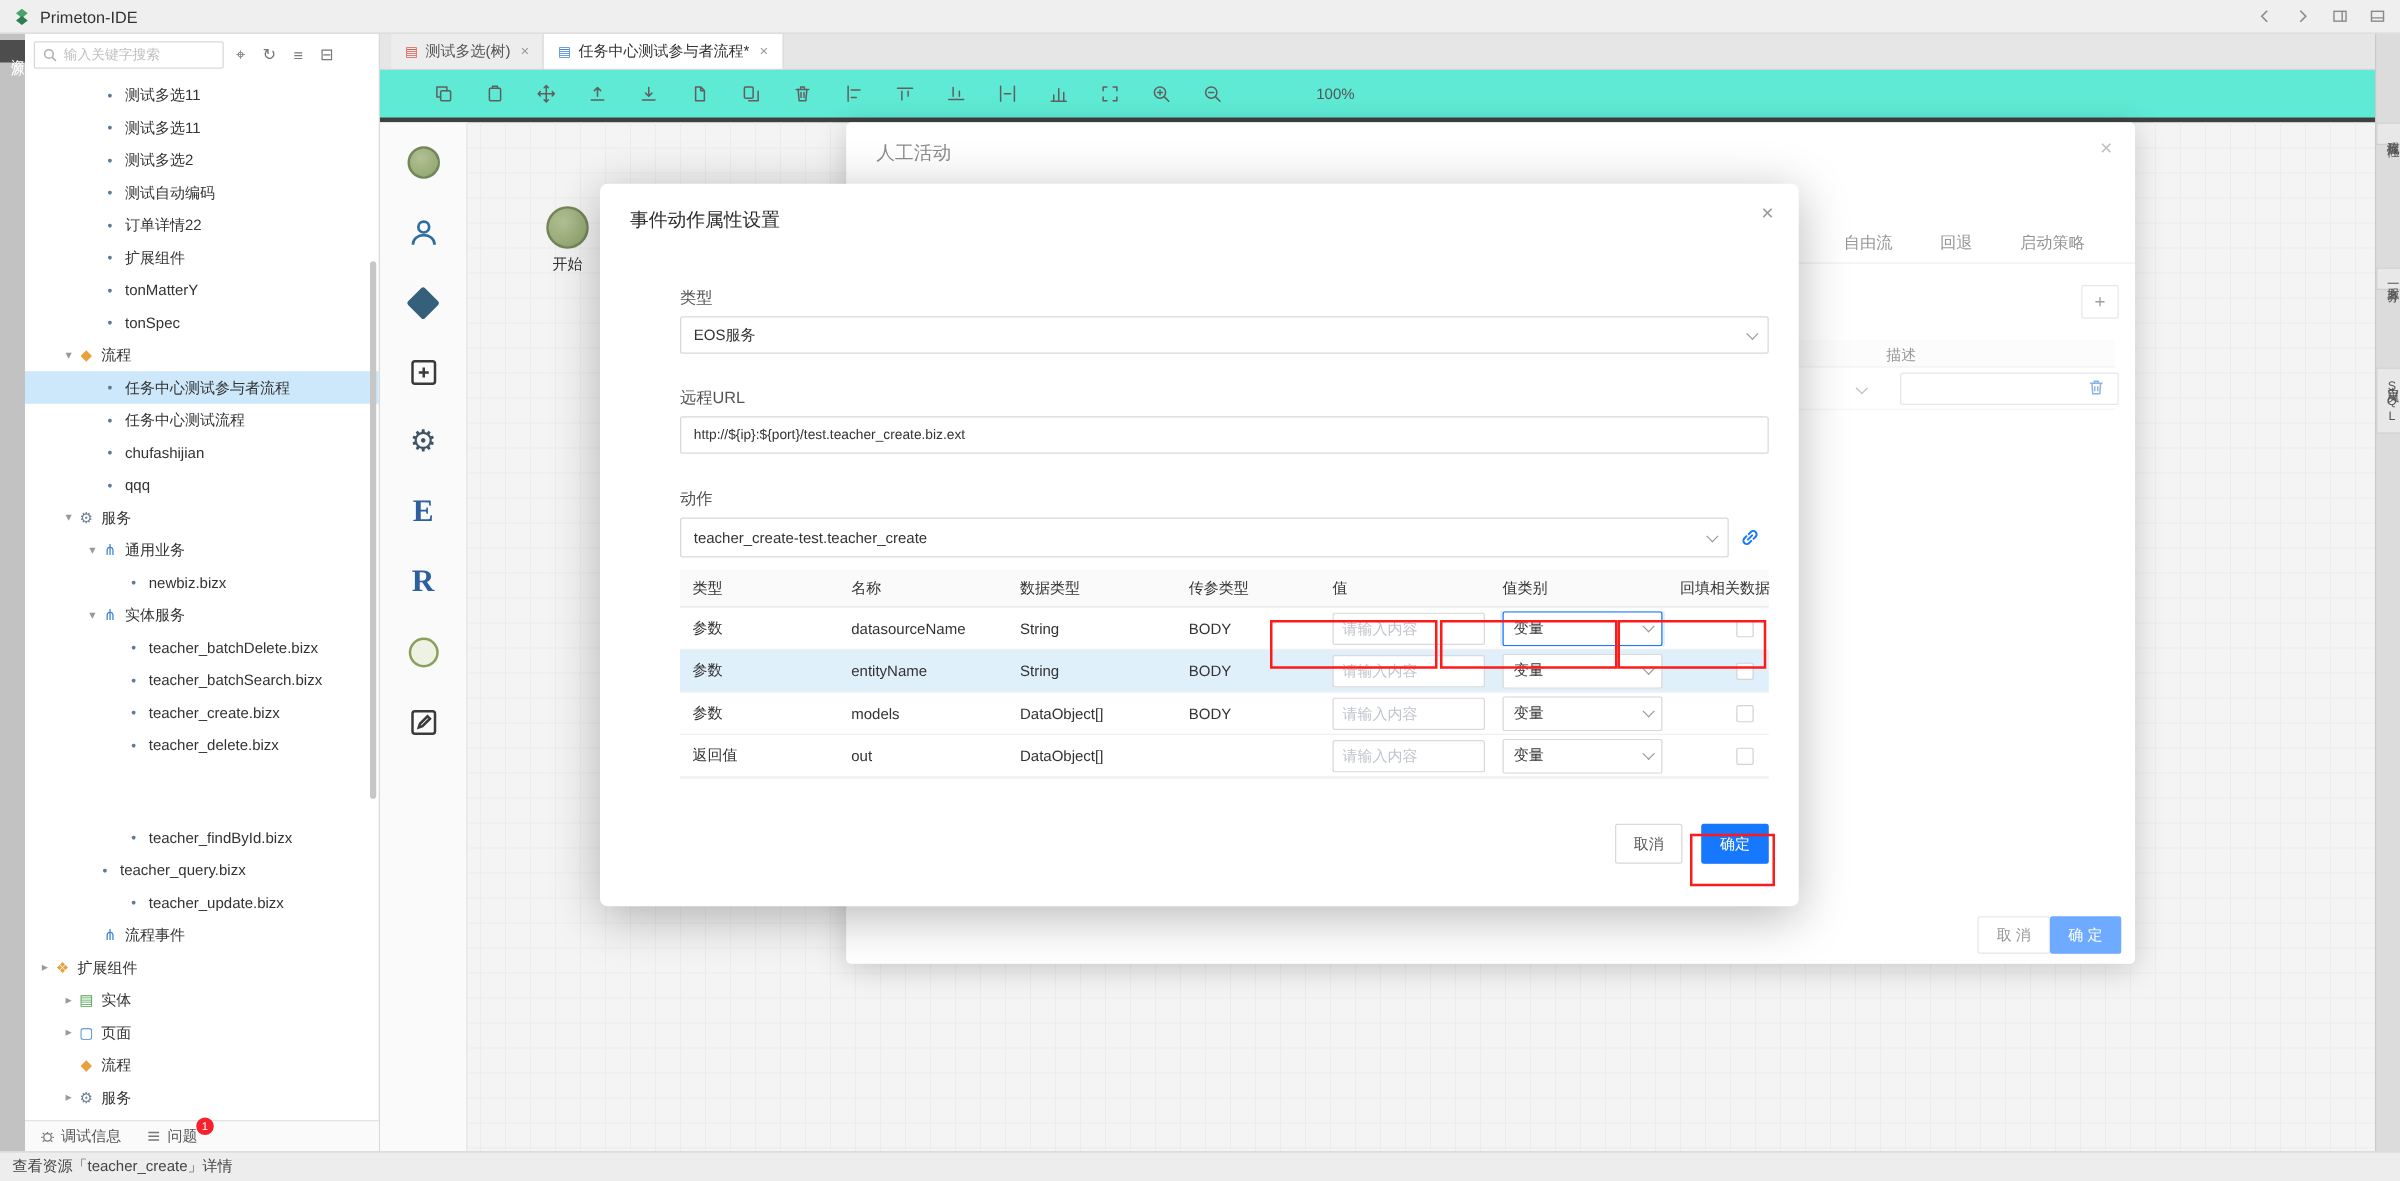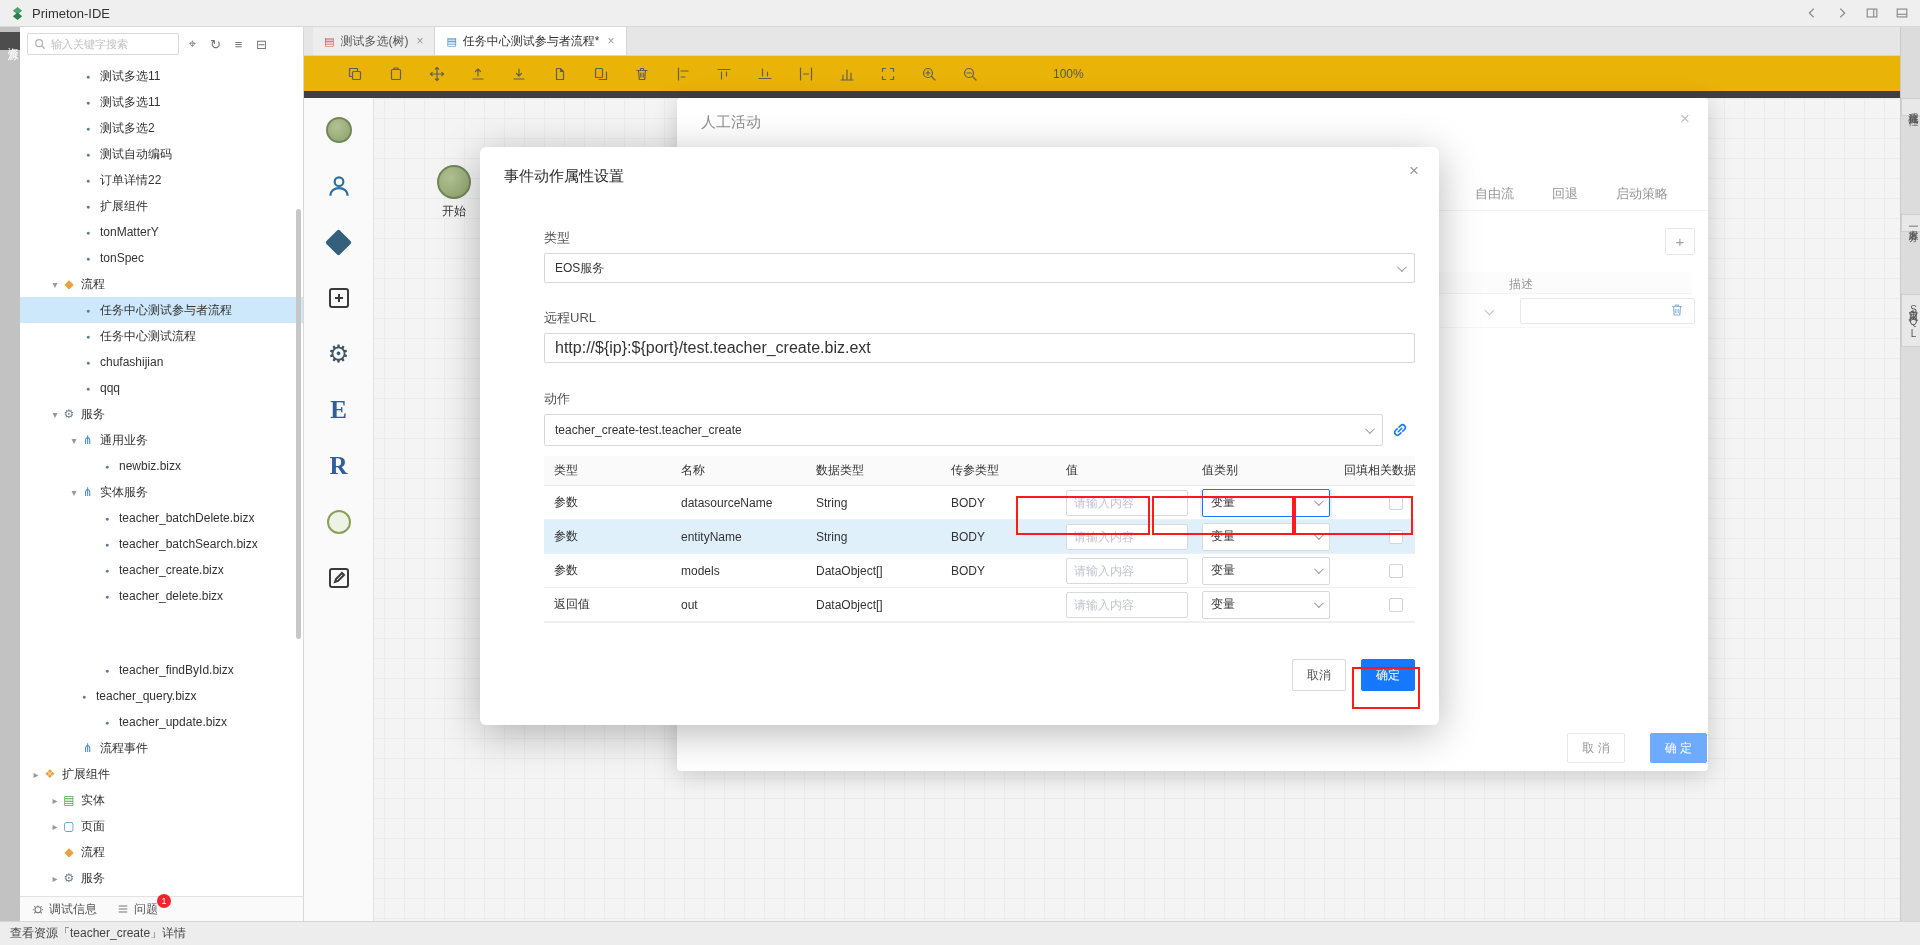--- a/index.html
+++ b/index.html
@@ -46,21 +46,21 @@
   .badge { position:absolute; top:-7px; right:-13px; min-width:14px; height:14px; border-radius:7px; background:#f5222d; color:#fff; font-size:9px; display:flex; align-items:center; justify-content:center; padding:0 3px; }
 
   
   .center { flex:1; display:flex; flex-direction:column; min-width:0; position:relative; }
   .tabbar { height:29px; background:#e6e6e6; border-bottom:1px solid #d5d5d5; display:flex; align-items:stretch; padding-left:9px; flex:none; }
   .tab { display:flex; align-items:center; gap:6px; padding:0 11px; font-size:12px; color:#555; background:#ededed; border-right:1px solid #d5d5d5; cursor:pointer; }
   .tab.active { background:#fff; color:#333; }
   .tab .ficon { font-size:11px; }
   .tab .tclose { color:#999; font-size:12px; margin-left:2px; }
 
-  .toolbar { height:42px; background:#eab308; border-bottom:7px solid #404040; display:flex; align-items:center; padding-left:43px; gap:25px; flex:none; }
+  .toolbar { height:42px; background:#5eead4; border-bottom:4px solid #404040; display:flex; align-items:center; padding-left:43px; gap:25px; flex:none; }
   .tbtn { width:16px; height:16px; display:inline-flex; cursor:pointer; }
   .zoomlabel { margin-left:50px; font-size:12px; color:#555; }
 
   .canvas { flex:1; position:relative; background:#f4f4f4;
     background-image:linear-gradient(#ececec 1px, transparent 1px), linear-gradient(90deg,#ececec 1px, transparent 1px);
     background-size:20px 20px; }
   .palette { position:absolute; left:0; top:0; bottom:0; width:70px; background:#fafafa; border-right:1px solid #e3e3e3; display:flex; flex-direction:column; align-items:center; padding-top:16px; gap:24px; }
   .pal-item { width:32px; height:32px; display:flex; align-items:center; justify-content:center; cursor:grab; }
   .pal-circle { width:26px; height:26px; border-radius:50%; background:radial-gradient(circle at 40% 35%, #b3c194, #8ba269); border:2px solid #72865a; }
   .pal-circle-o { width:24px; height:24px; border-radius:50%; border:2px solid #8aa05a; background:#eef2e4; }
@@ -83,39 +83,39 @@
   .bd-close { position:absolute; right:18px; top:11px; font-size:17px; color:#999; cursor:pointer; }
   .bd-tabs { position:absolute; left:0; right:0; top:80px; height:33px; border-bottom:1px solid #e8e8e8; display:flex; justify-content:flex-end; align-items:center; gap:38px; padding-right:40px; font-size:13px; color:#555; }
   .bd-tab { cursor:pointer; }
   .bd-add { position:absolute; right:13px; top:130px; width:30px; height:27px; border:1px solid #d9d9d9; border-radius:2px; background:#fff; color:#666; font-size:15px; display:flex; align-items:center; justify-content:center; cursor:pointer; }
   .bd-thead { position:absolute; left:24px; right:16px; top:174px; height:22px; background:#fafafa; border-bottom:1px solid #ececec; font-size:12px; color:#555; }
   .bd-desc { position:absolute; left:808px; top:4px; }
   .bd-row { position:absolute; left:24px; right:16px; top:196px; height:34px; border-bottom:1px solid #f0f0f0; }
   .bd-chev { position:absolute; left:785px; top:13px; width:7px; height:7px; border-right:1.4px solid #999; border-bottom:1.4px solid #999; transform:rotate(45deg); cursor:pointer; }
   .bd-input { position:absolute; left:819px; top:4px; width:175px; height:26px; border:1px solid #d9d9d9; border-radius:2px; background:#fff; font-family:inherit; }
   .bd-trash { position:absolute; right:8px; top:9px; cursor:pointer; }
-  .bd-footer { position:absolute; right:1px; bottom:8px; display:flex; gap:25px; }
+  .bd-footer { position:absolute; right:11px; bottom:8px; display:flex; }
   .bd-mask { position:absolute; inset:0; background:rgba(255,255,255,.38); border-radius:4px; pointer-events:none; }
 
   .btn { height:30px; padding:0 14px; border-radius:2px; font-size:12px; cursor:pointer; font-family:inherit; }
   .btn.ghost { background:#fff; border:1px solid #d9d9d9; color:#555; }
   .btn.primary { background:#1677ff; border:1px solid #1677ff; color:#fff; }
 
   
   .dialog { position:absolute; left:480px; top:147px; width:959px; height:578px; background:#fff; border-radius:6px; box-shadow:0 8px 40px rgba(0,0,0,.28); z-index:20; }
   .dlg-title { position:absolute; left:24px; top:20px; font-size:15px; color:#2b2b2b; font-weight:500; }
   .dlg-close { position:absolute; right:20px; top:14px; font-size:17px; color:#999; cursor:pointer; }
   .dlg-body { position:absolute; left:24px; right:24px; top:40px;margin-left:40px; }
   .field-label { margin-top:42px; font-size:13px; color:#555; }
   .fl2 { margin-top:26px !important; }
   .fl3 { margin-top:27px !important; }
   .fl4 { margin-top:25px !important; }
   .select { margin-top:6px; height:30px; border:1px solid #d9d9d9; border-radius:2px; background:#fff; display:flex; align-items:center; padding:0 10px; font-size:12px; color:#333; cursor:pointer; justify-content:space-between; }
   .chev { width:7px; height:7px; border-right:1.4px solid #999; border-bottom:1.4px solid #999; transform:rotate(45deg) translateY(-2px); flex:none; }
-  .text-input { margin-top:6px; height:30px; width:100%; border:1px solid #d9d9d9; border-radius:2px; padding:0 10px; font-size:16px; color:#333; font-family:inherit; background:#fff; }
+  .text-input { margin-top:6px; height:30px; width:100%; border:1px solid #d9d9d9; border-radius:2px; padding:0 10px; font-size:11px; color:#333; font-family:inherit; background:#fff; }
   .action-row { display:flex; align-items:center; }
   .action-row .select { flex:1; height:32px; }
   .link-icon { width:24px; margin-left:8px; margin-top:6px; display:inline-flex; cursor:pointer; }
 
   .ptable { margin-top:10px; border-bottom:1px solid #eee; font-size:12px; }
   .thead { display:flex; height:30px; align-items:center; background:#fafafa; border-bottom:1px solid #e8e8e8; color:#333; }
   .trow { display:flex; height:34px; align-items:center; border-bottom:1px solid #f0f0f0; }
   .trow.hovered { background:#dff0fb; }
   .th,.td { padding-left:10px; flex:none; overflow:hidden; white-space:nowrap; }
   .col0{width:127px;} .col1{width:135px;} .col2{width:135px;} .col3{width:115px;} .col4{width:136px;} .col5{width:142px;} .col6{width:124px;}

